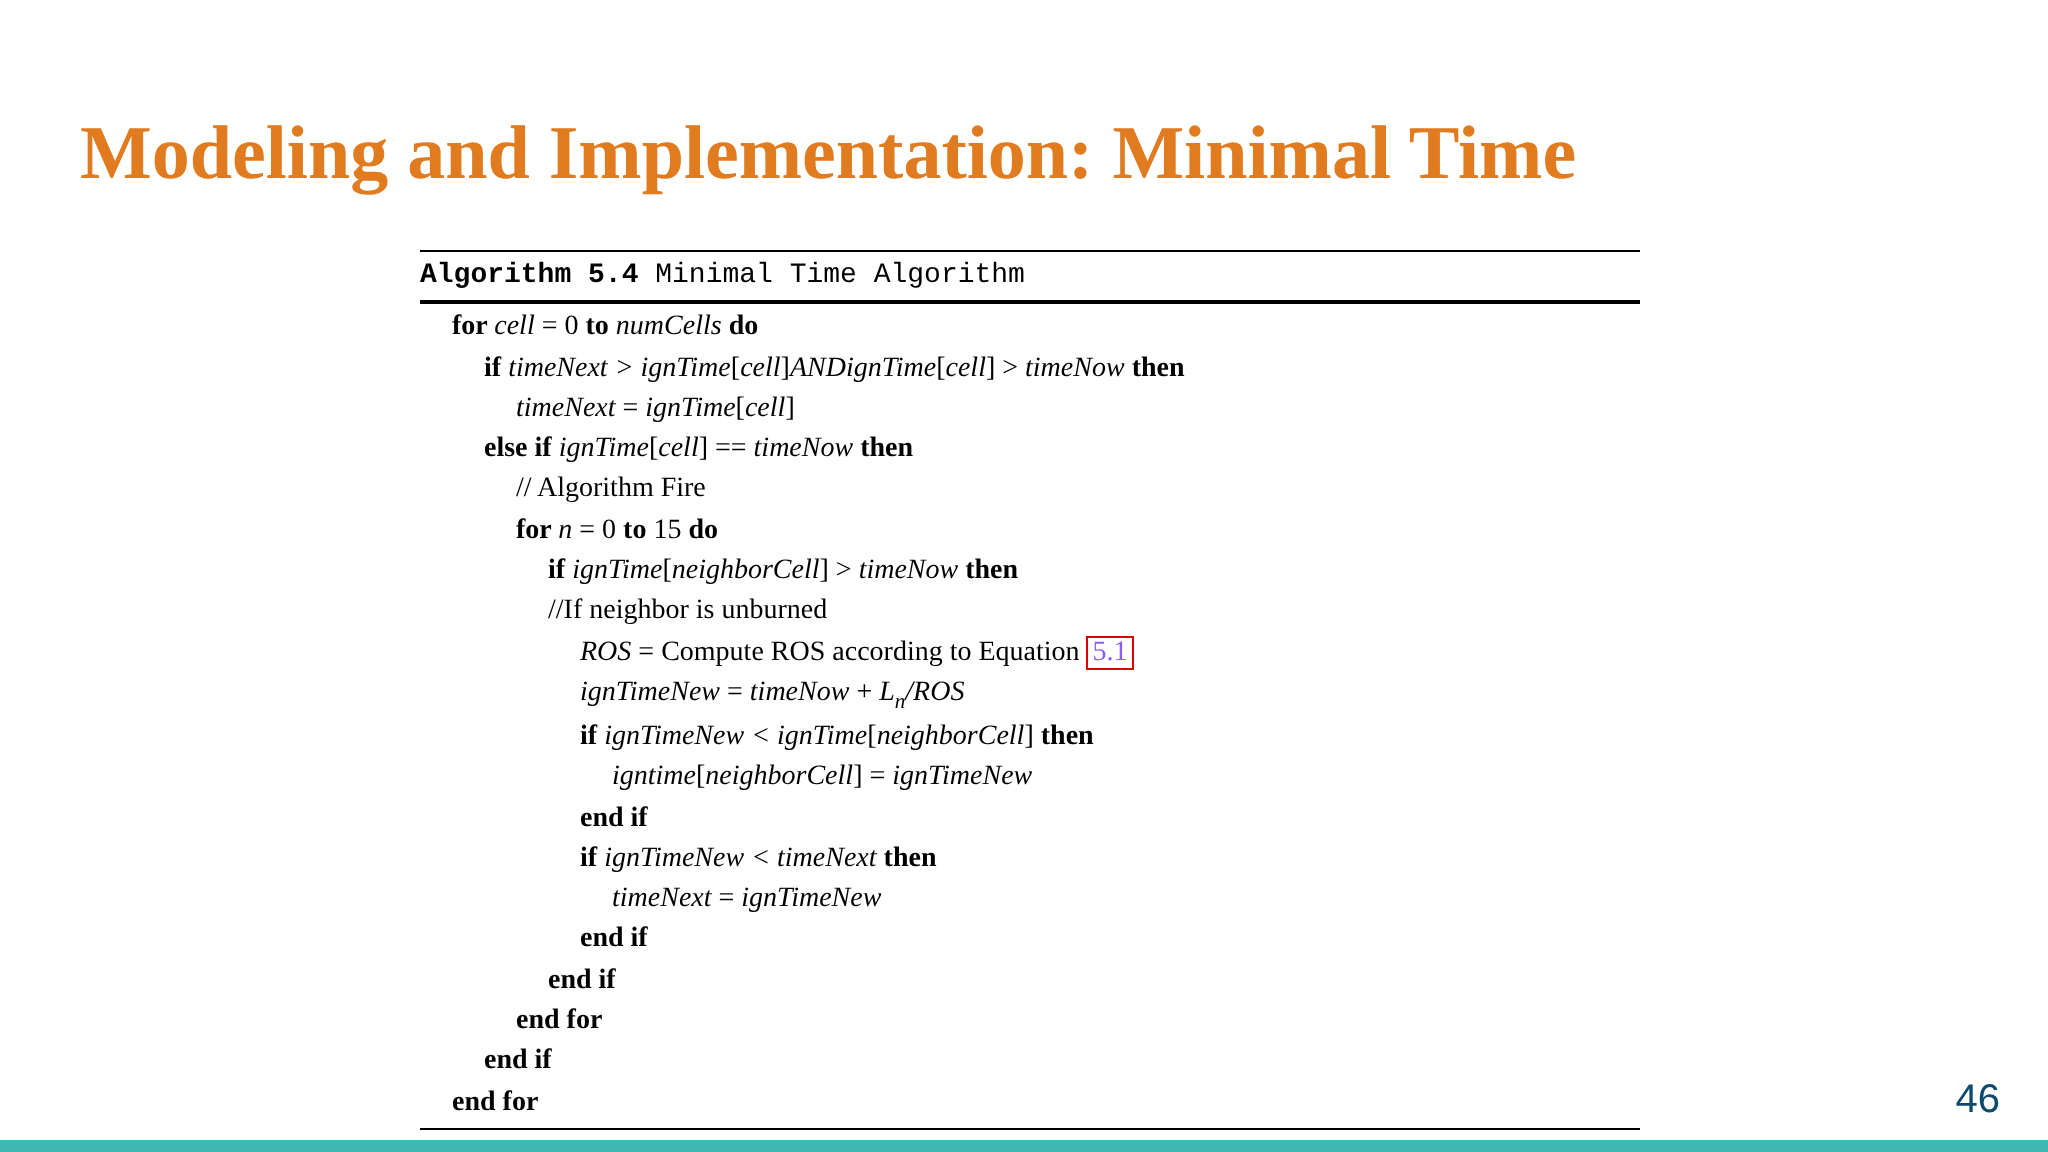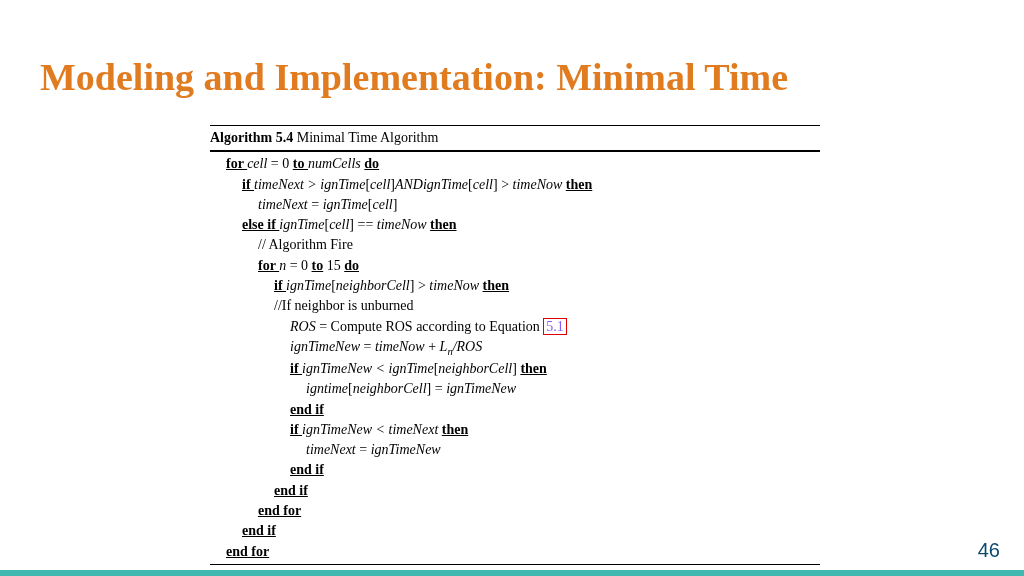--- a/index.html
+++ b/index.html
@@ -35,32 +35,32 @@
     width: 610px;
     font-family: 'Times New Roman', serif;
     font-size: 14px;
     line-height: 1.45;
     color: #000;
   }
   .algo-caption {
     border-top: 1px solid #000;
     border-bottom: 0.5px solid #000;
     padding: 2px 0;
-    font-family: Liberation Serif, serif;
+    font-family: Liberation Mono, monospace;
   }
   .algo-caption .bold { font-weight: bold; }
   .algo-body {
     border-top: 0.5px solid #000;
     border-bottom: 1px solid #000;
     padding: 2px 0 2px 0;
   }
   .algo-line {
     white-space: nowrap;
   }
-  .kw { font-weight: bold; font-family: 'Times New Roman', serif; text-decoration: underline; }
+  .kw { font-weight: bold; font-family: 'Times New Roman', serif; }
   .it { font-style: italic; font-family: 'Times New Roman', serif; }
   .rm { font-family: 'Times New Roman', serif; }
   .eqref {
     border: 1px solid #d00;
     padding: 0 2px;
     color: #8b5cf6;
   }
   .ind1 { padding-left: 16px; }
   .ind2 { padding-left: 32px; }
   .ind3 { padding-left: 48px; }

